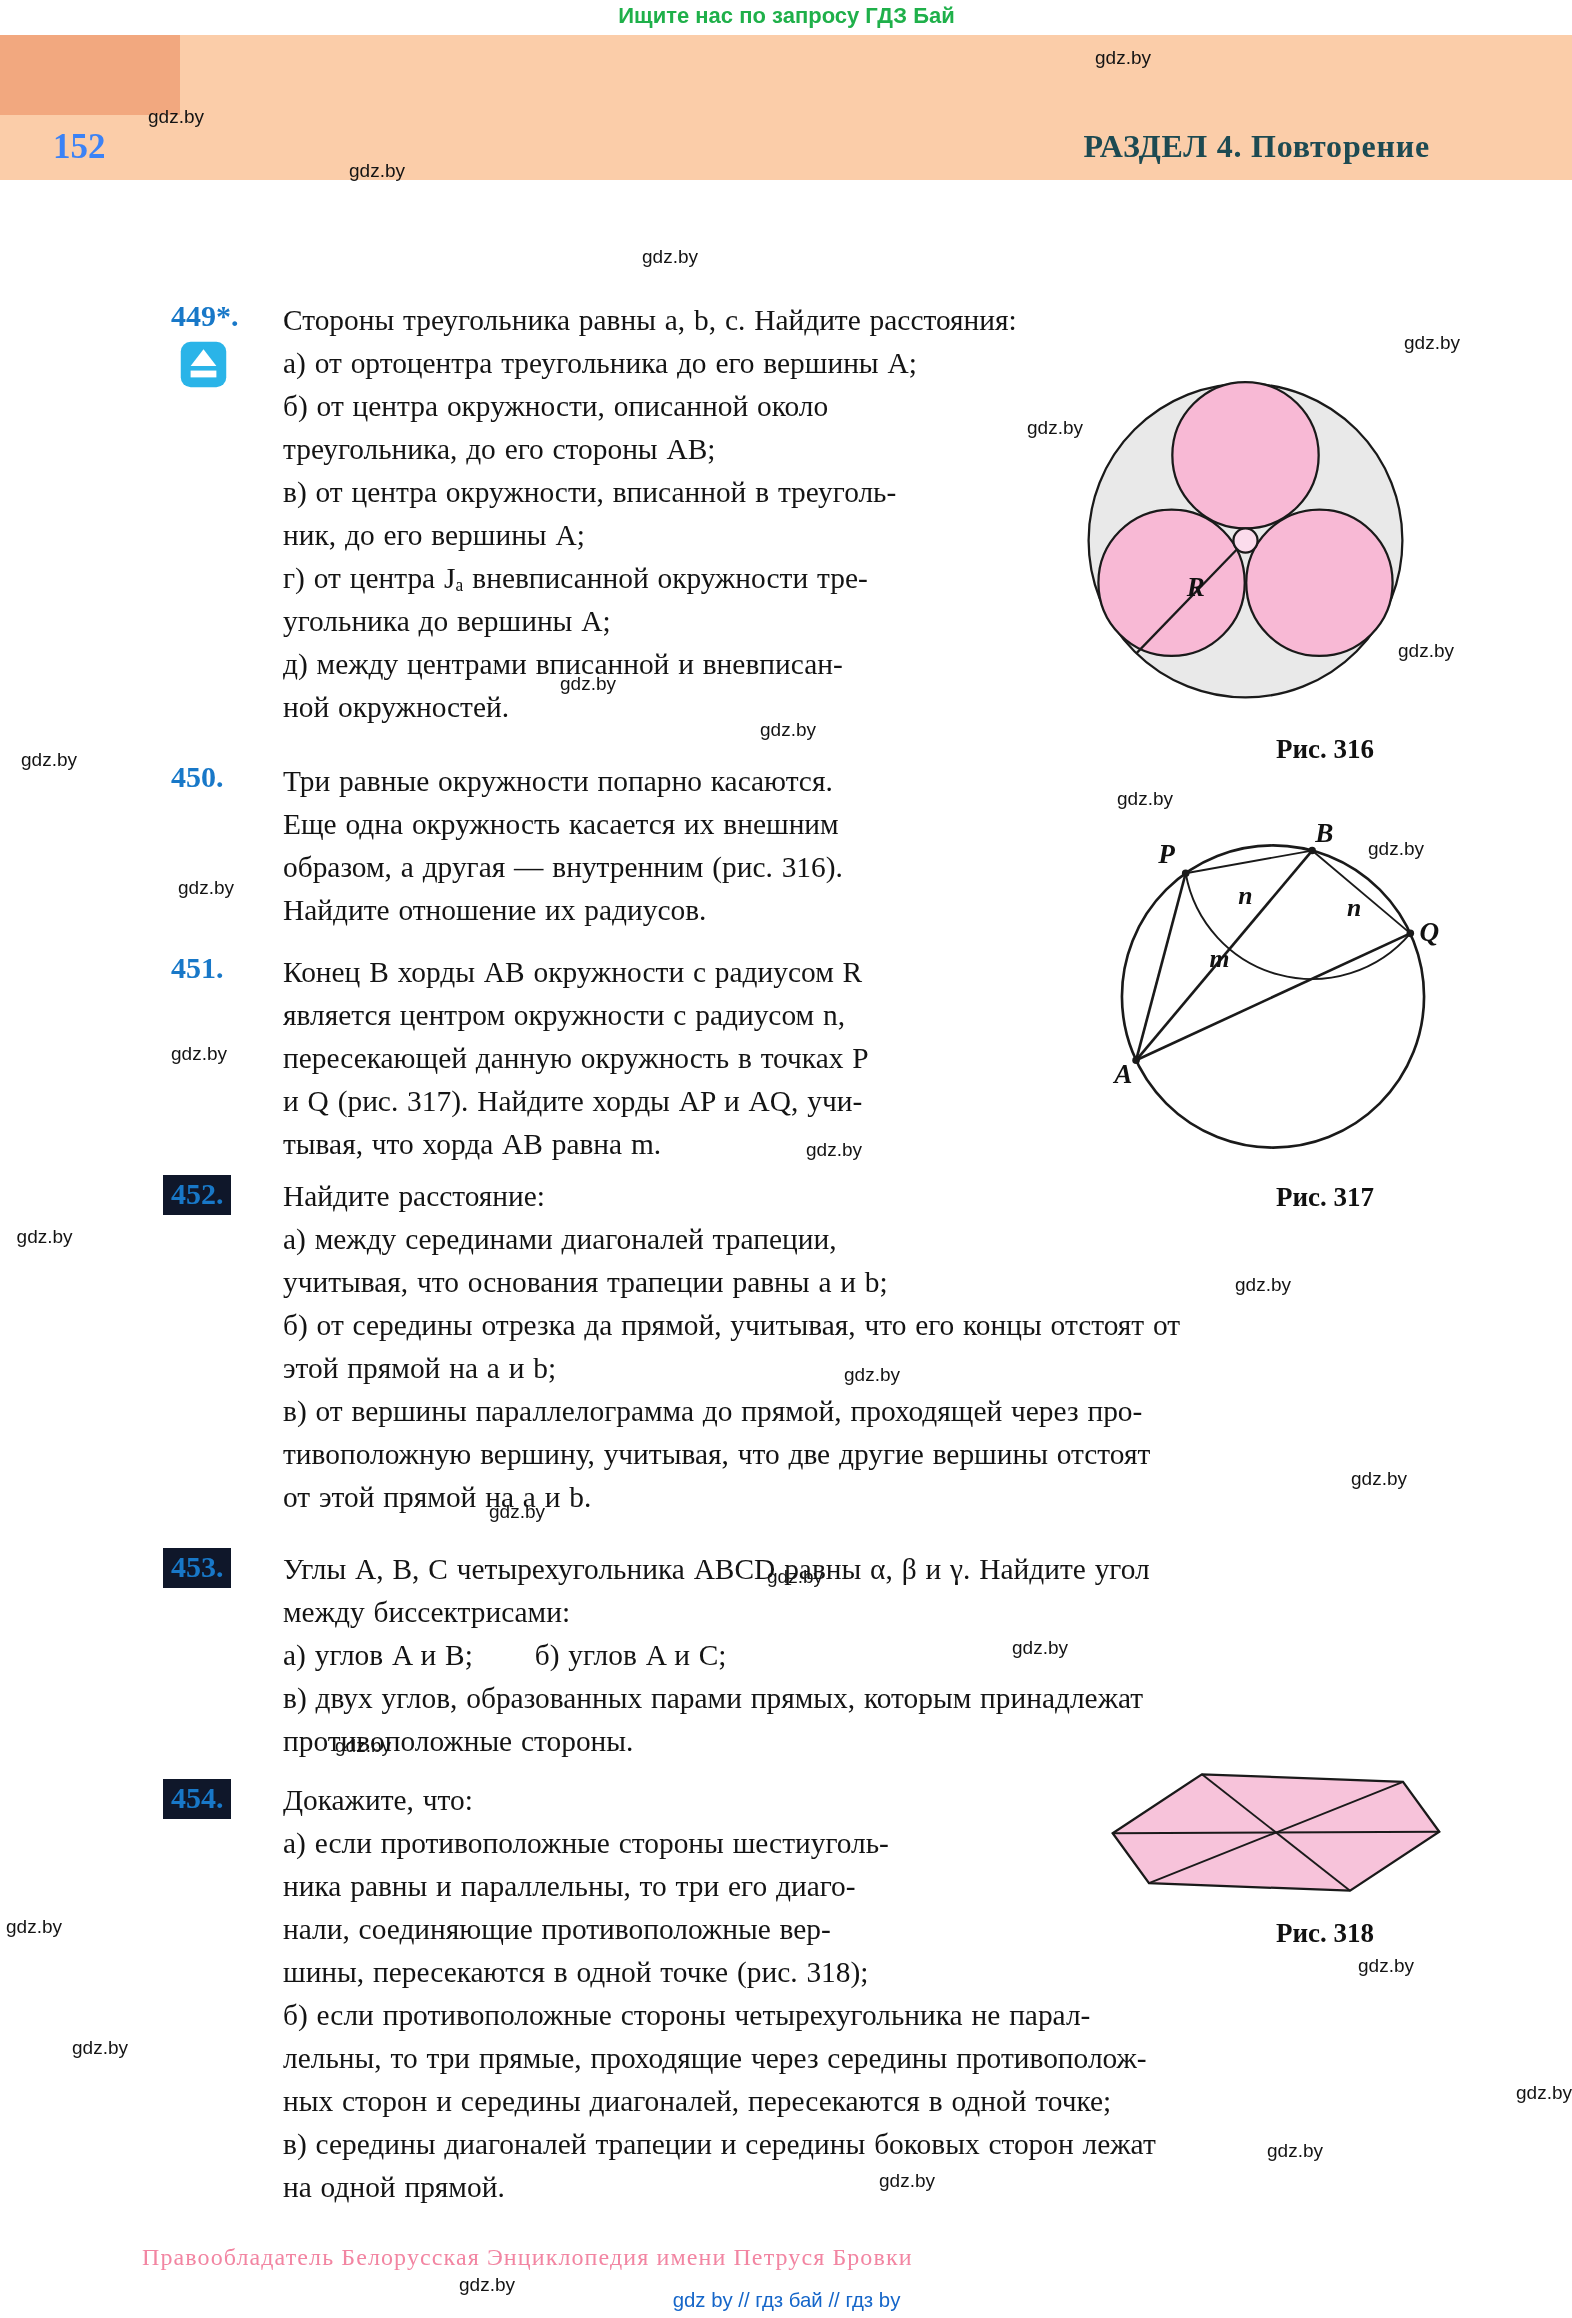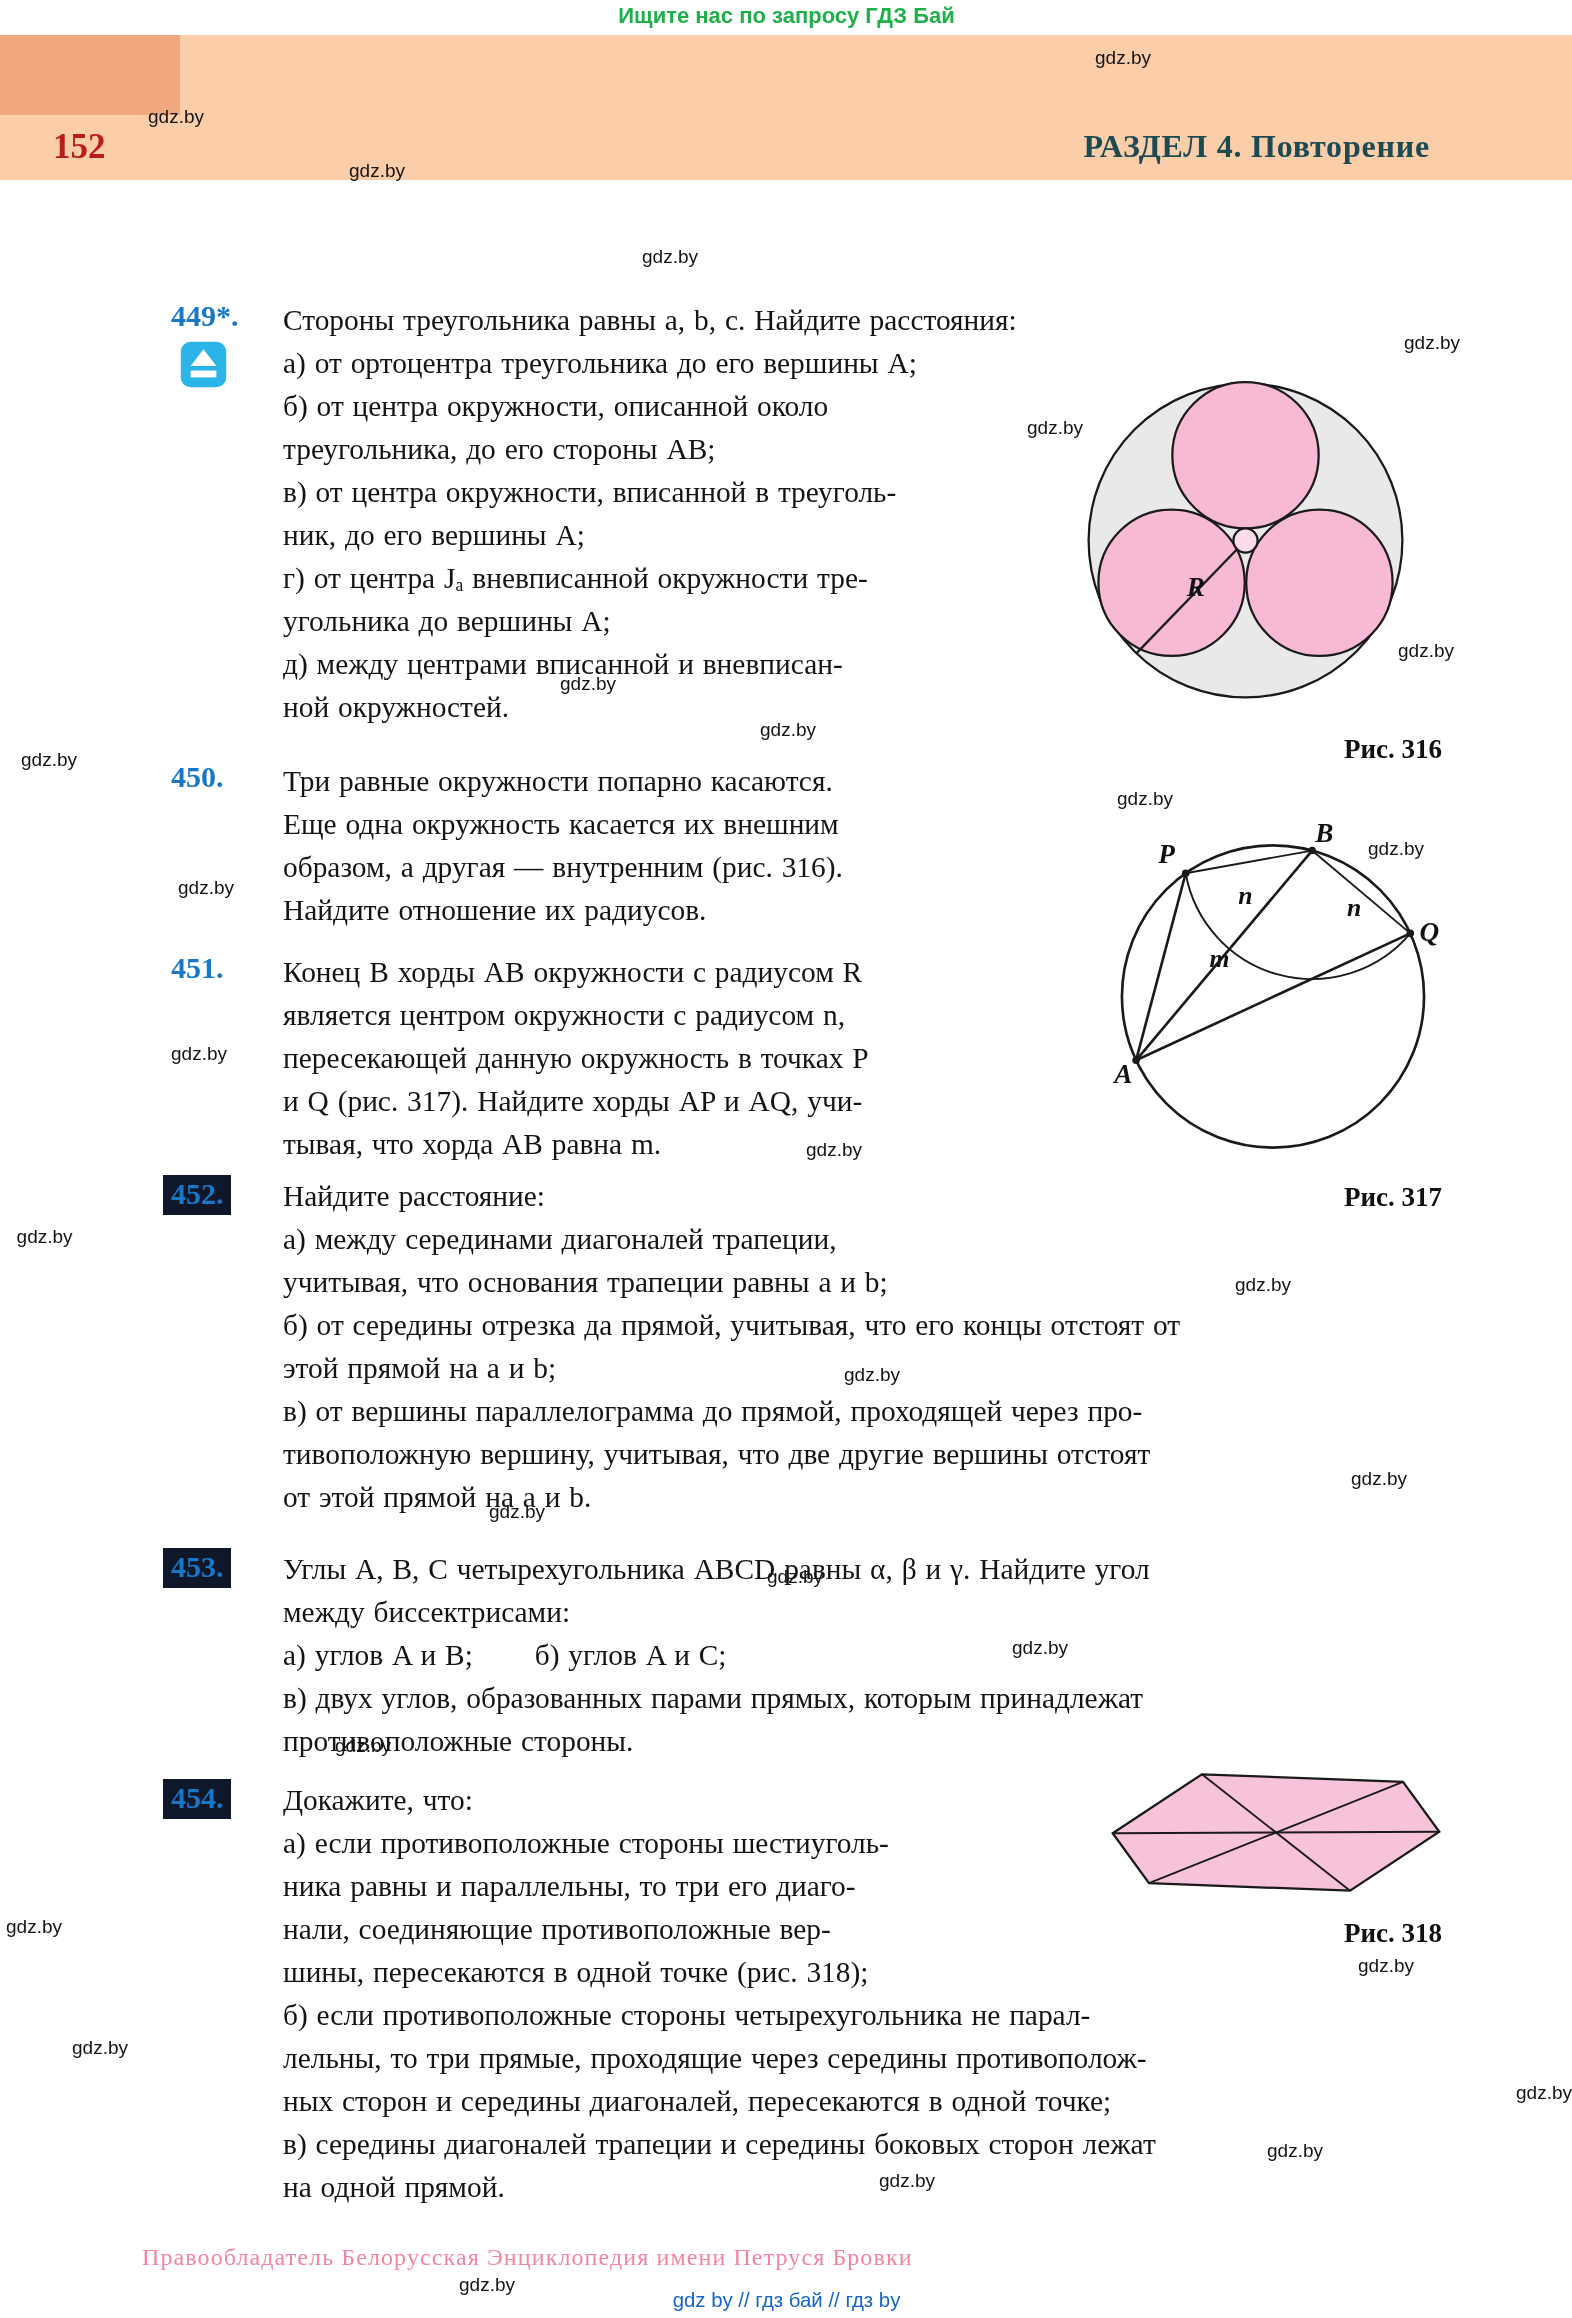--- a/index.html
+++ b/index.html
@@ -9,30 +9,30 @@
     background: #ffffff; overflow: hidden;
     font-family: "Liberation Serif", "DejaVu Serif", serif; color: #161616; border-radius: 19px;
   }
   .top-banner {
     position: absolute; top: 3px; left: 50%; transform: translateX(-50%);
     font-family: "Liberation Sans", sans-serif; font-weight: bold;
     font-size: 22px; color: #1fb04a; white-space: nowrap;
   }
   .header-band { position: absolute; left: 0; top: 35px; width: 1573px; height: 145px; background: #fbcda9; }
   .header-block { position: absolute; left: 0; top: 35px; width: 180px; height: 80px; background: #f2a87f; }
-  .page-number { position: absolute; left: 53px; top: 127px; font-size: 35px; font-weight: bold; color: #b91c1c; }
+  .page-number { position: absolute; left: 53px; top: 127px; font-size: 35px; font-weight: bold; color: #3b82f6; }
   .section-title { position: absolute; right: 143px; top: 128px; font-size: 32px; font-weight: bold; color: #1d4a52; letter-spacing: 0.8px; }
   .prob-num { position: absolute; left: 171px; font-size: 30px; font-weight: bold; color: #1878c8; white-space: nowrap; }
   .prob-num.highlight { background: #0f172a; padding: 1.5px 7.6px 4.5px 7.6px; margin-left: -7.6px; }
   .prob-text {
     position: absolute; left: 283px; font-size: 29.4px; line-height: 43px;
     white-space: pre-line; color: #141414; word-spacing: 1.5px;
   }
   .fig { position: absolute; }
-  .fig-caption { position: absolute; width: 166px; text-align: right; font-weight: bold; font-size: 27px; color: #111; }
+  .fig-caption { position: absolute; width: 166px; text-align: left; font-weight: bold; font-size: 27px; color: #111; }
   .task-icon { position: absolute; left: 180px; top: 341px; }
   .watermark { position: absolute; font-family: "Liberation Sans", sans-serif; font-size: 19px; color: #141414; white-space: nowrap; }
   .footer-copy { position: absolute; left: 142px; top: 2244px; font-size: 24px; letter-spacing: 1.1px; color: #f285a2; white-space: nowrap; }
   .footer-links { position: absolute; left: 50%; transform: translateX(-50%); top: 2289px; font-family: "Liberation Sans", sans-serif; font-size: 20.4px; color: #1566c9; white-space: nowrap; }
   svg text { font-family: "Liberation Serif", "DejaVu Serif", serif; }
 </style>
 </head>
 <body>
 
 <div class="page">

